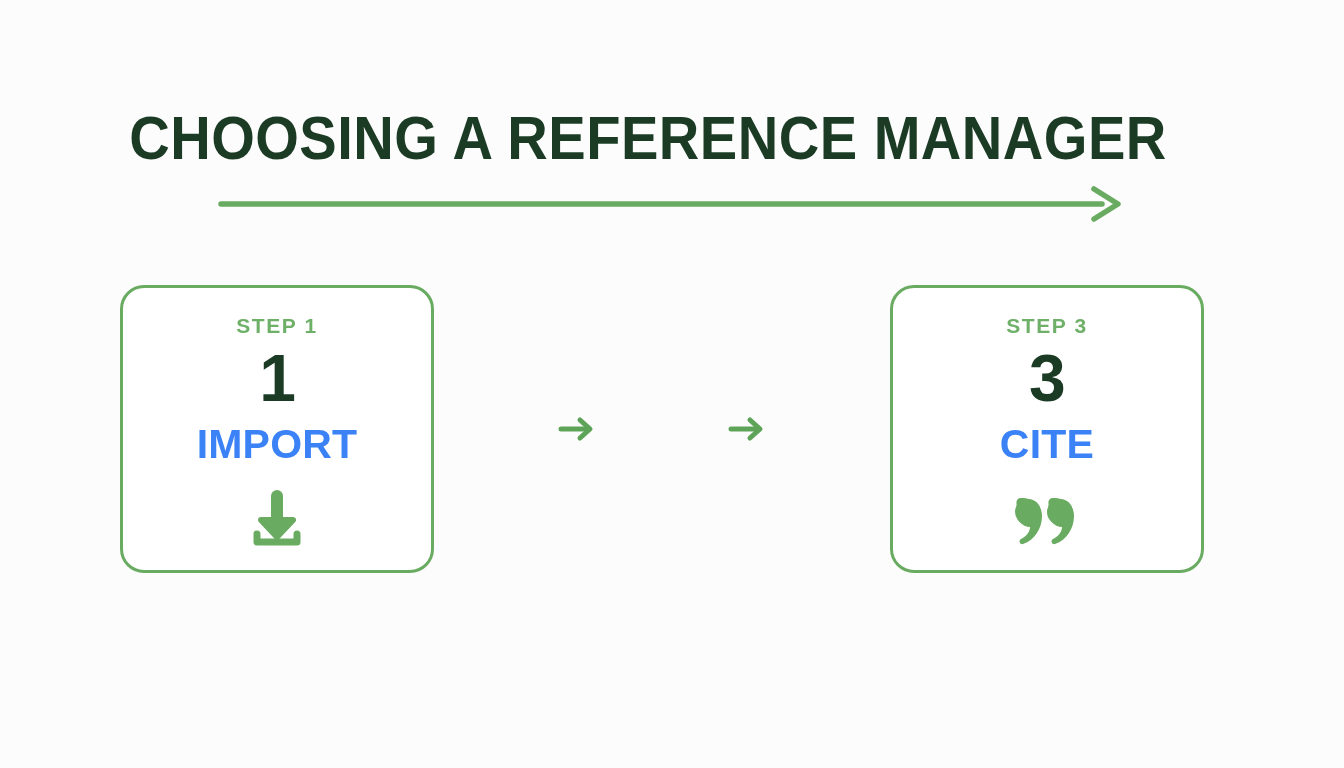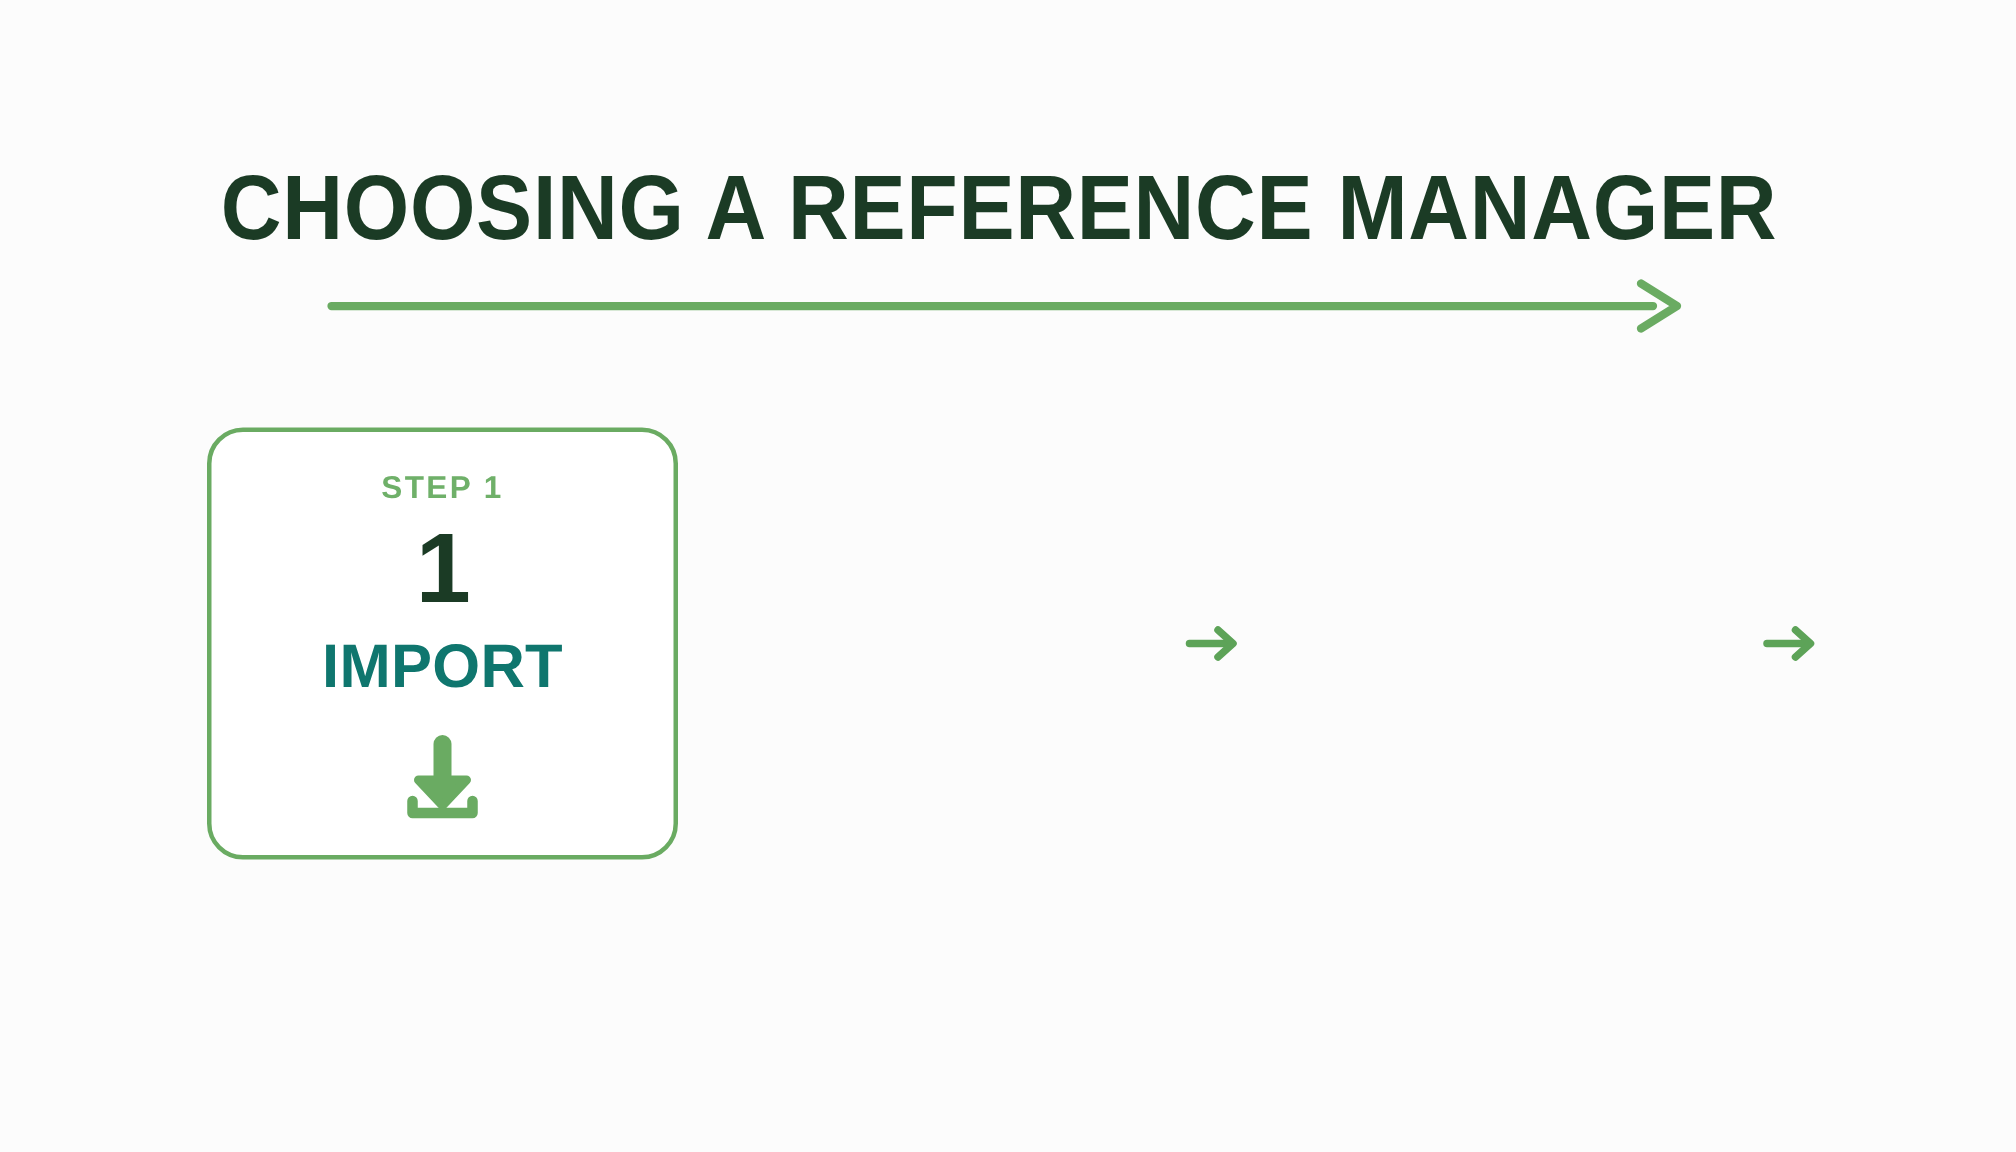--- a/index.html
+++ b/index.html
@@ -21,21 +21,20 @@
     background: #fcfcfc;
   }
 
   
   .title-block {
     position: absolute;
     left: 0;
     top: 108px;
     width: 1296px;
     text-align: center;
-    padding-left: 18px;
   }
   .page-title {
     font-family: "Liberation Sans", sans-serif;
     font-weight: bold;
     font-size: 61px;
     line-height: 1.0;
     letter-spacing: 0.5px;
     color: #1b3b25;
     transform: scaleX(0.92);
     transform-origin: center;
@@ -48,21 +47,21 @@
     position: absolute;
     left: 218px;
     top: 186px;
     width: 906px;
     height: 36px;
   }
 
   
   .steps-row {
     position: absolute;
-    left: 138px;
+    left: 120px;
     top: 285px;
     width: 1084px;
     height: 288px;
     display: flex;
     flex-direction: row;
     align-items: center;
     justify-content: space-between;
   }
 
   .step-card {
@@ -92,21 +91,21 @@
     font-weight: bold;
     color: #1b3b25;
     line-height: 1;
     margin-top: 9px;
     letter-spacing: -1px;
   }
 
   .step-label {
     font-size: 41px;
     font-weight: bold;
-    color: #0f766e;
+    color: #3b82f6;
     line-height: 1;
     margin-top: 13px;
     letter-spacing: 0.2px;
   }
 
   .step-icon {
     margin-top: 20px;
     height: 72px;
     display: flex;
     align-items: center;
@@ -161,15 +160,30 @@
     </div>
 
 
     <div class="connector">
       <svg width="40" height="30" viewBox="0 0 40 30" fill="none" xmlns="http://www.w3.org/2000/svg">
         <line x1="4" y1="15" x2="29" y2="15" stroke="#5da358" stroke-width="5" stroke-linecap="round"></line>
         <polyline points="23,6 33,15 23,24" fill="none" stroke="#5da358" stroke-width="5" stroke-linecap="round" stroke-linejoin="round"></polyline>
       </svg>
     </div>
 
+    <div class="step-card">
+      <div class="step-eyebrow">STEP 3</div>
+      <div class="step-number">3</div>
+      <div class="step-label">CITE</div>
+      <div class="step-icon">
+        <svg width="66" height="54" viewBox="0 0 66 54" fill="none" xmlns="http://www.w3.org/2000/svg">
+          <path d="M8 4 C21 4 28 12 28 22 C28 34 21 46 9 50 C6 51 4 47 7 45 C13 42 16 37 16 33
+                   C9 33 3 27 3 19 C3 10 0 4 8 4 Z" fill="#6aab62"></path>
+          <circle cx="14" cy="18" r="13" fill="#6aab62"></circle>
+          <path d="M40 4 C53 4 60 12 60 22 C60 34 53 46 41 50 C38 51 36 47 39 45 C45 42 48 37 48 33
+                   C41 33 35 27 35 19 C35 10 32 4 40 4 Z" fill="#6aab62"></path>
+          <circle cx="46" cy="18" r="13" fill="#6aab62"></circle>
+        </svg>
+      </div>
+    </div>
 
   </div>
 </div>
 
 </body></html>

